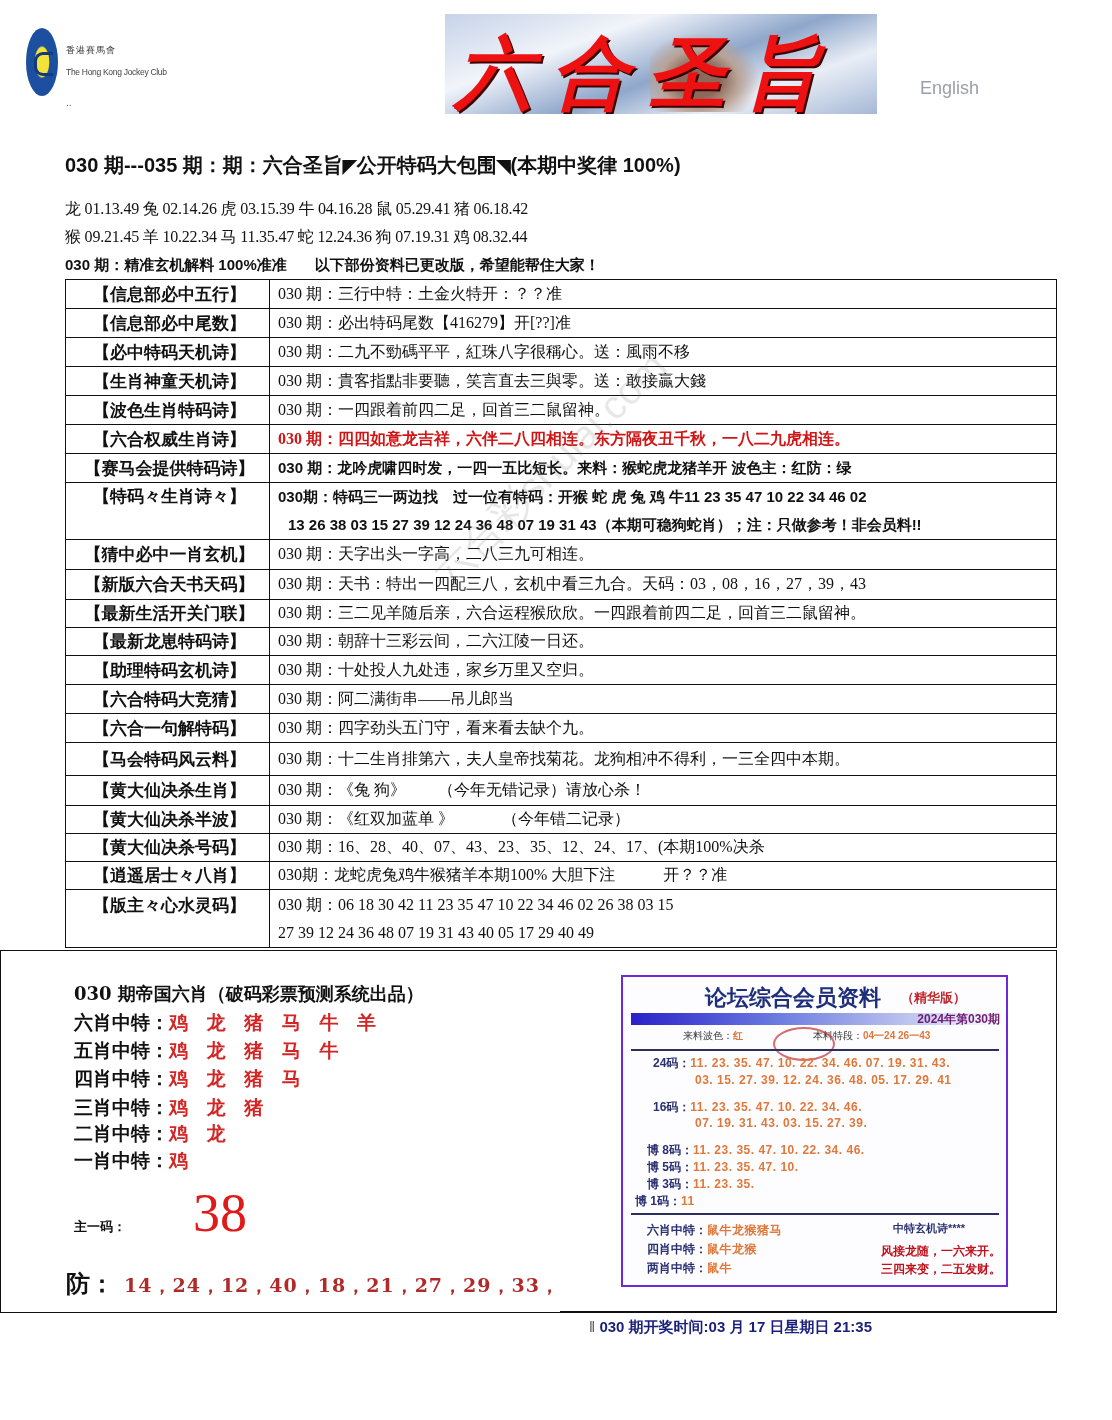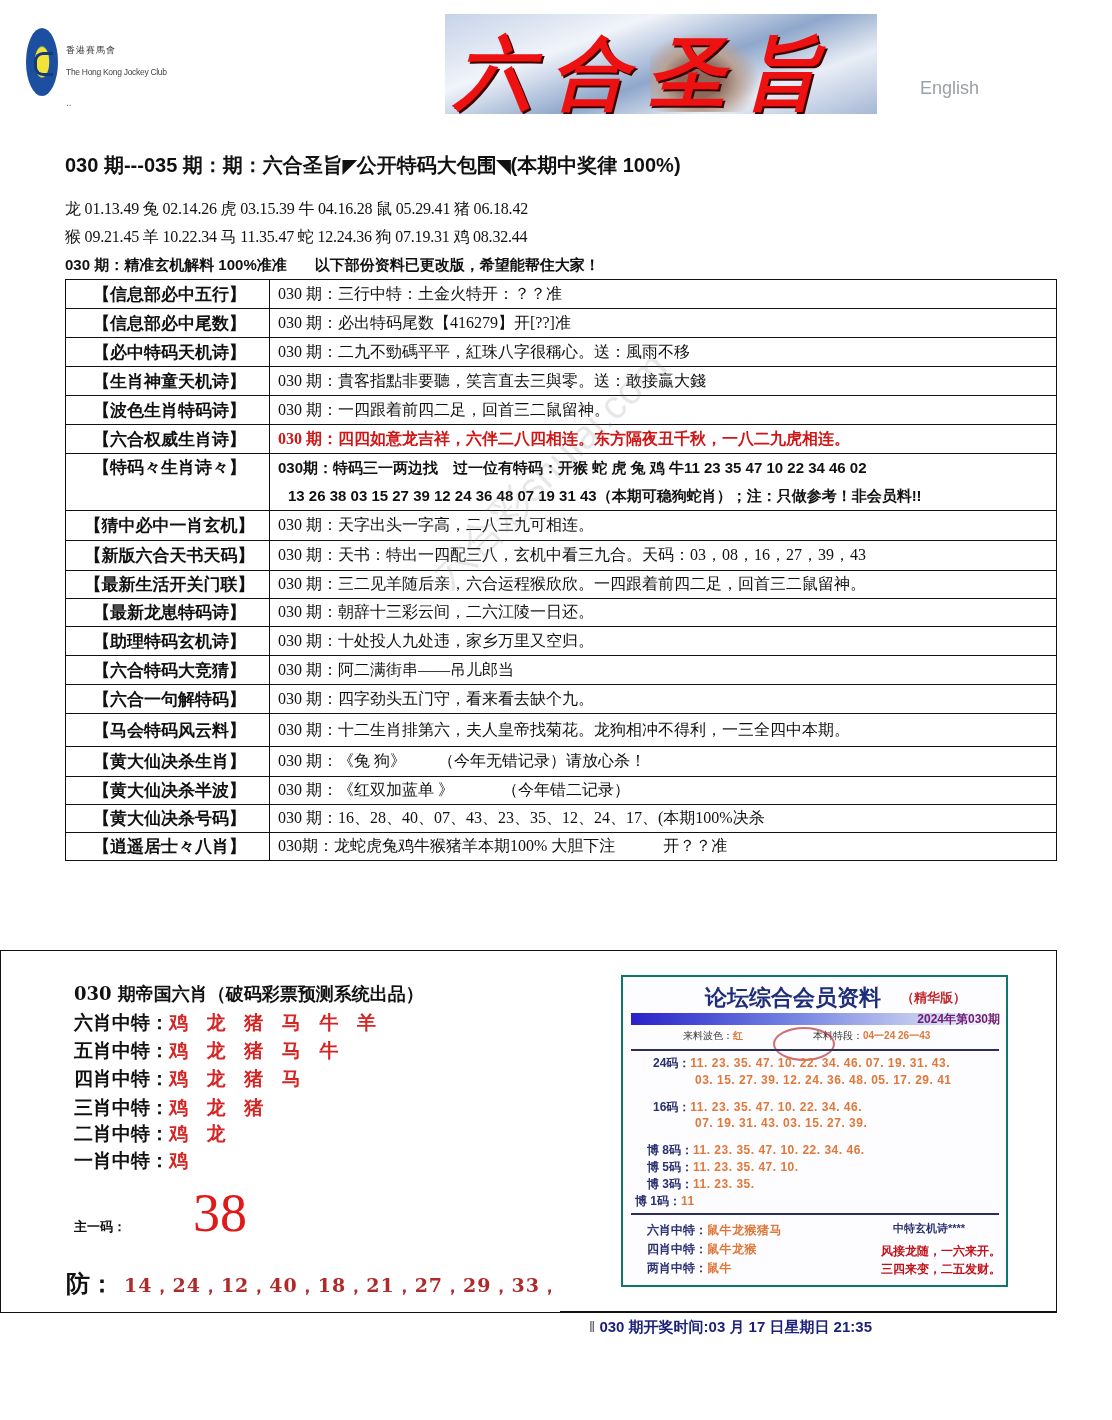--- a/index.html
+++ b/index.html
@@ -60,21 +60,21 @@
   .pick-row .vals { color:#d42525; letter-spacing:6px; }
   .main-code-lbl { position:absolute; left:74px; top:1218px; font-size:13px; font-weight:bold; }
   .main-code-val { position:absolute; left:193px; top:1182px; font-size:54px; color:#e01919;
                    font-family:"Liberation Serif", serif; }
   .guard-lbl { position:absolute; left:66px; top:1268px; font-size:24px; font-weight:bold; }
   .guard-vals { position:absolute; left:124px; top:1273px; font-size:19px; color:#b02a2a; font-weight:bold;
                 letter-spacing:1px; white-space:nowrap; }
 
   
   .card { position:absolute; left:621px; top:975px; width:383px; height:308px;
-          border:2px solid #0f766e; background:#fdfdff; }
+          border:2px solid #6d28d9; background:#fdfdff; }
   .card-title { position:absolute; left:82px; top:6px; font-size:22px; font-weight:bold; color:#1e2e7a;
                 font-family:"Liberation Sans", sans-serif; white-space:nowrap; }
   .card-edition { position:absolute; left:278px; top:12px; font-size:13px; font-weight:bold; color:#c0282c;
                   font-family:"Liberation Sans", sans-serif; }
   .card-bar { position:absolute; left:8px; top:36px; width:370px; height:12px;
               background:linear-gradient(90deg,#2a21c9 0%,#6d7ce0 40%,#c9cff0 80%,#fff 100%); }
   .card-issue { position:absolute; right:6px; top:34px; font-size:12px; font-weight:bold; color:#701a75;
                 font-family:"Liberation Sans", sans-serif; }
   .card-wave { position:absolute; left:60px; top:52px; font-size:10px; color:#333; white-space:nowrap;
                font-family:"Liberation Sans", sans-serif; }
@@ -140,20 +140,24 @@
         <td class="val">030 期：貴客指點非要聽，笑言直去三與零。送：敢接贏大錢</td>
       </tr>
   <tr style="height:29px">
         <td class="lbl">【波色生肖特码诗】</td>
         <td class="val">030 期：一四跟着前四二足，回首三二鼠留神。</td>
       </tr>
   <tr class="red" style="height:29px">
         <td class="lbl">【六合权威生肖诗】</td>
         <td class="val">030 期：四四如意龙吉祥，六伴二八四相连。东方隔夜丑千秋，一八二九虎相连。</td>
       </tr>
+  <tr style="height:29px">
+        <td class="lbl">【赛马会提供特码诗】</td>
+        <td class="val bold-line">030 期：龙吟虎啸四时发，一四一五比短长。来料：猴蛇虎龙猪羊开 波色主：红防：绿</td>
+      </tr>
   <tr style="height:57px">
         <td class="lbl" style="vertical-align:top;padding-top:2px">【特码々生肖诗々】</td>
         <td class="val multiline bold-line">
           <div>030期：特码三一两边找　过一位有特码：开猴 蛇 虎 兔 鸡 牛11 23 35 47 10 22 34 46 02</div>
           <div style="padding-left:10px">13 26 38 03 15 27 39 12 24 36 48 07 19 31 43（本期可稳狗蛇肖）；注：只做参考！非会员料!!</div>
         </td>
       </tr>
   <tr style="height:30px">
         <td class="lbl">【猜中必中一肖玄机】</td>
         <td class="val">030 期：天字出头一字高，二八三九可相连。</td>
@@ -194,20 +198,27 @@
         <td class="lbl">【黄大仙决杀半波】</td>
         <td class="val">030 期：《红双加蓝单 》　　　（今年错二记录）</td>
       </tr>
   <tr style="height:28px">
         <td class="lbl">【黄大仙决杀号码】</td>
         <td class="val">030 期：16、28、40、07、43、23、35、12、24、17、(本期100%决杀</td>
       </tr>
   <tr style="height:28px">
         <td class="lbl">【逍遥居士々八肖】</td>
         <td class="val">030期：龙蛇虎兔鸡牛猴猪羊本期100% 大胆下注　　　开？？准</td>
+      </tr>
+  <tr style="height:58px">
+        <td class="lbl" style="vertical-align:top;padding-top:4px">【版主々心水灵码】</td>
+        <td class="val multiline">
+          <div>030 期：06 18 30 42 11 23 35 47 10 22 34 46 02 26 38 03 15</div>
+          <div>27 39 12 24 36 48 07 19 31 43 40 05 17 29 40 49</div>
+        </td>
       </tr>
 </tbody>
   </table>
 
 <div class="watermark">六合彩shuiai.com</div>
 
 <div class="bottom-box"></div>
 
 <div class="empire-title">030 期帝国六肖（破码彩票预测系统出品）</div>
 <div class="pick-row" style="top:1010px"><span>六肖中特：</span><span class="vals">鸡 龙 猪 马 牛 羊</span></div>

